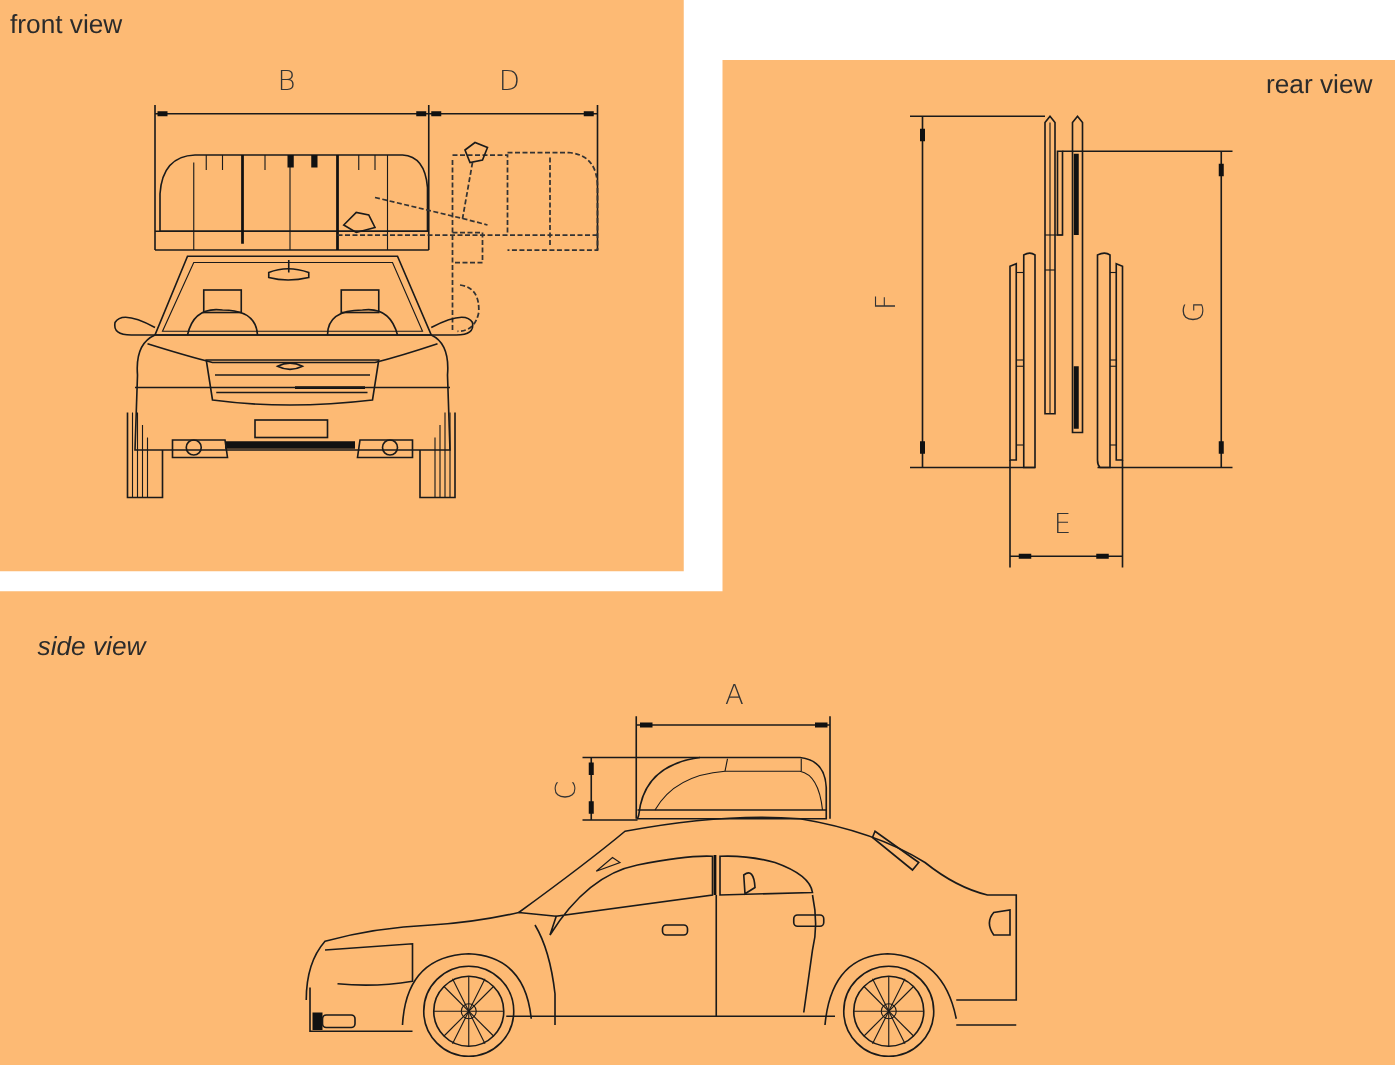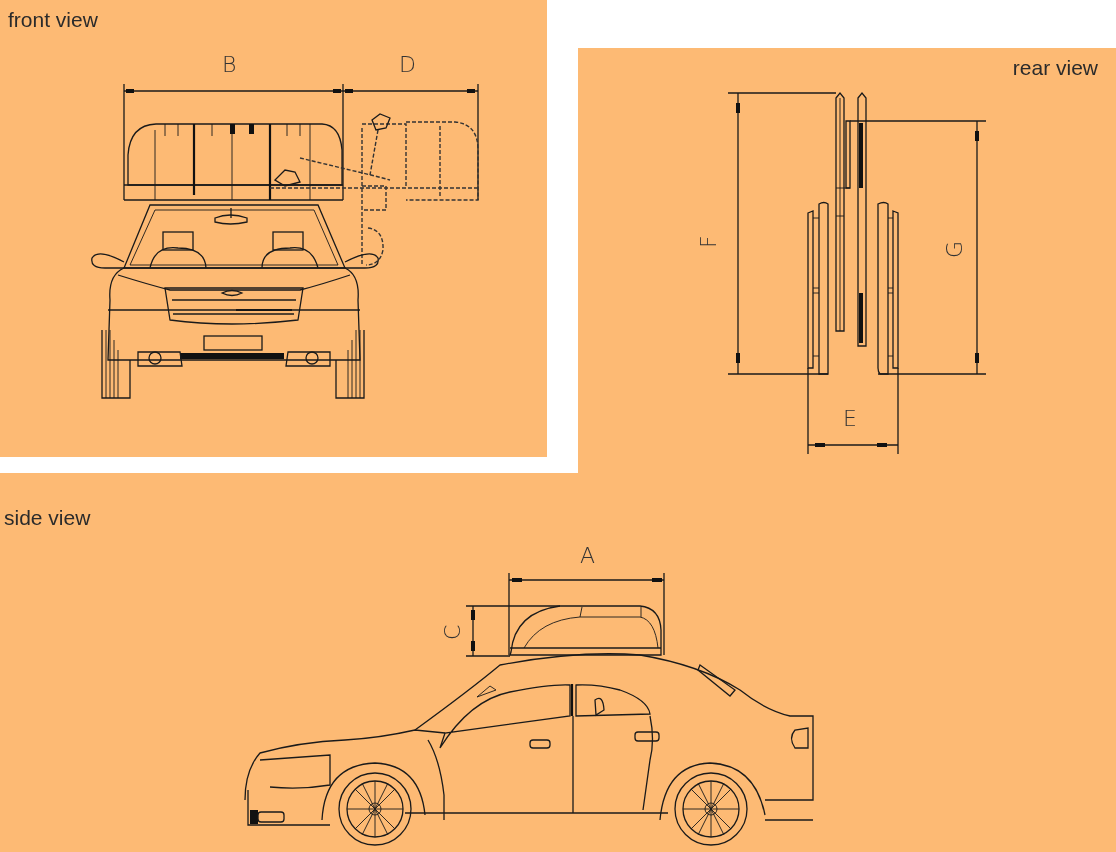--- a/index.html
+++ b/index.html
@@ -169,21 +169,21 @@
         <line class="lnt" x1="888" y1="170" x2="893" y2="170"></line>
         <line class="lnt" x1="888" y1="240" x2="893" y2="240"></line>
         <line class="lnt" x1="888" y1="245" x2="893" y2="245"></line>
         <line class="lnt" x1="888" y1="308" x2="893" y2="308"></line>
       </g>
     </g>
   </svg>
 </div>
 
 <div class="panel" id="panel-side">
-  <div class="view-label" style="left:4px; top:33px;">side view</div>
+  <div class="view-label" style="left:30px; top:33px;font-style:italic;">side view</div>
   <svg width="1116" height="379">
     <g transform="translate(0,-473)">
 
       <g>
         <line class="ln" x1="509" y1="573" x2="509" y2="655"></line>
         <line class="ln" x1="664" y1="573" x2="664" y2="655"></line>
         <line class="ln" x1="509" y1="580" x2="664" y2="580"></line>
         <rect class="fill-dark" x="512" y="578" width="10" height="4"></rect>
         <rect class="fill-dark" x="652" y="578" width="10" height="4"></rect>
         <text class="dim-label" x="580" y="563">A</text>

